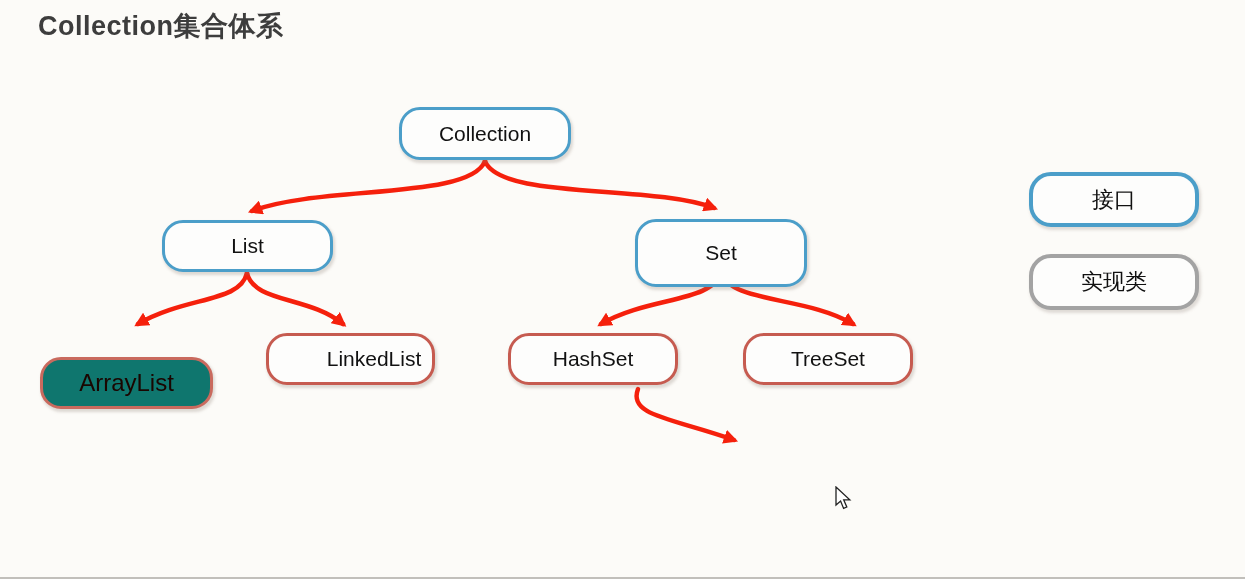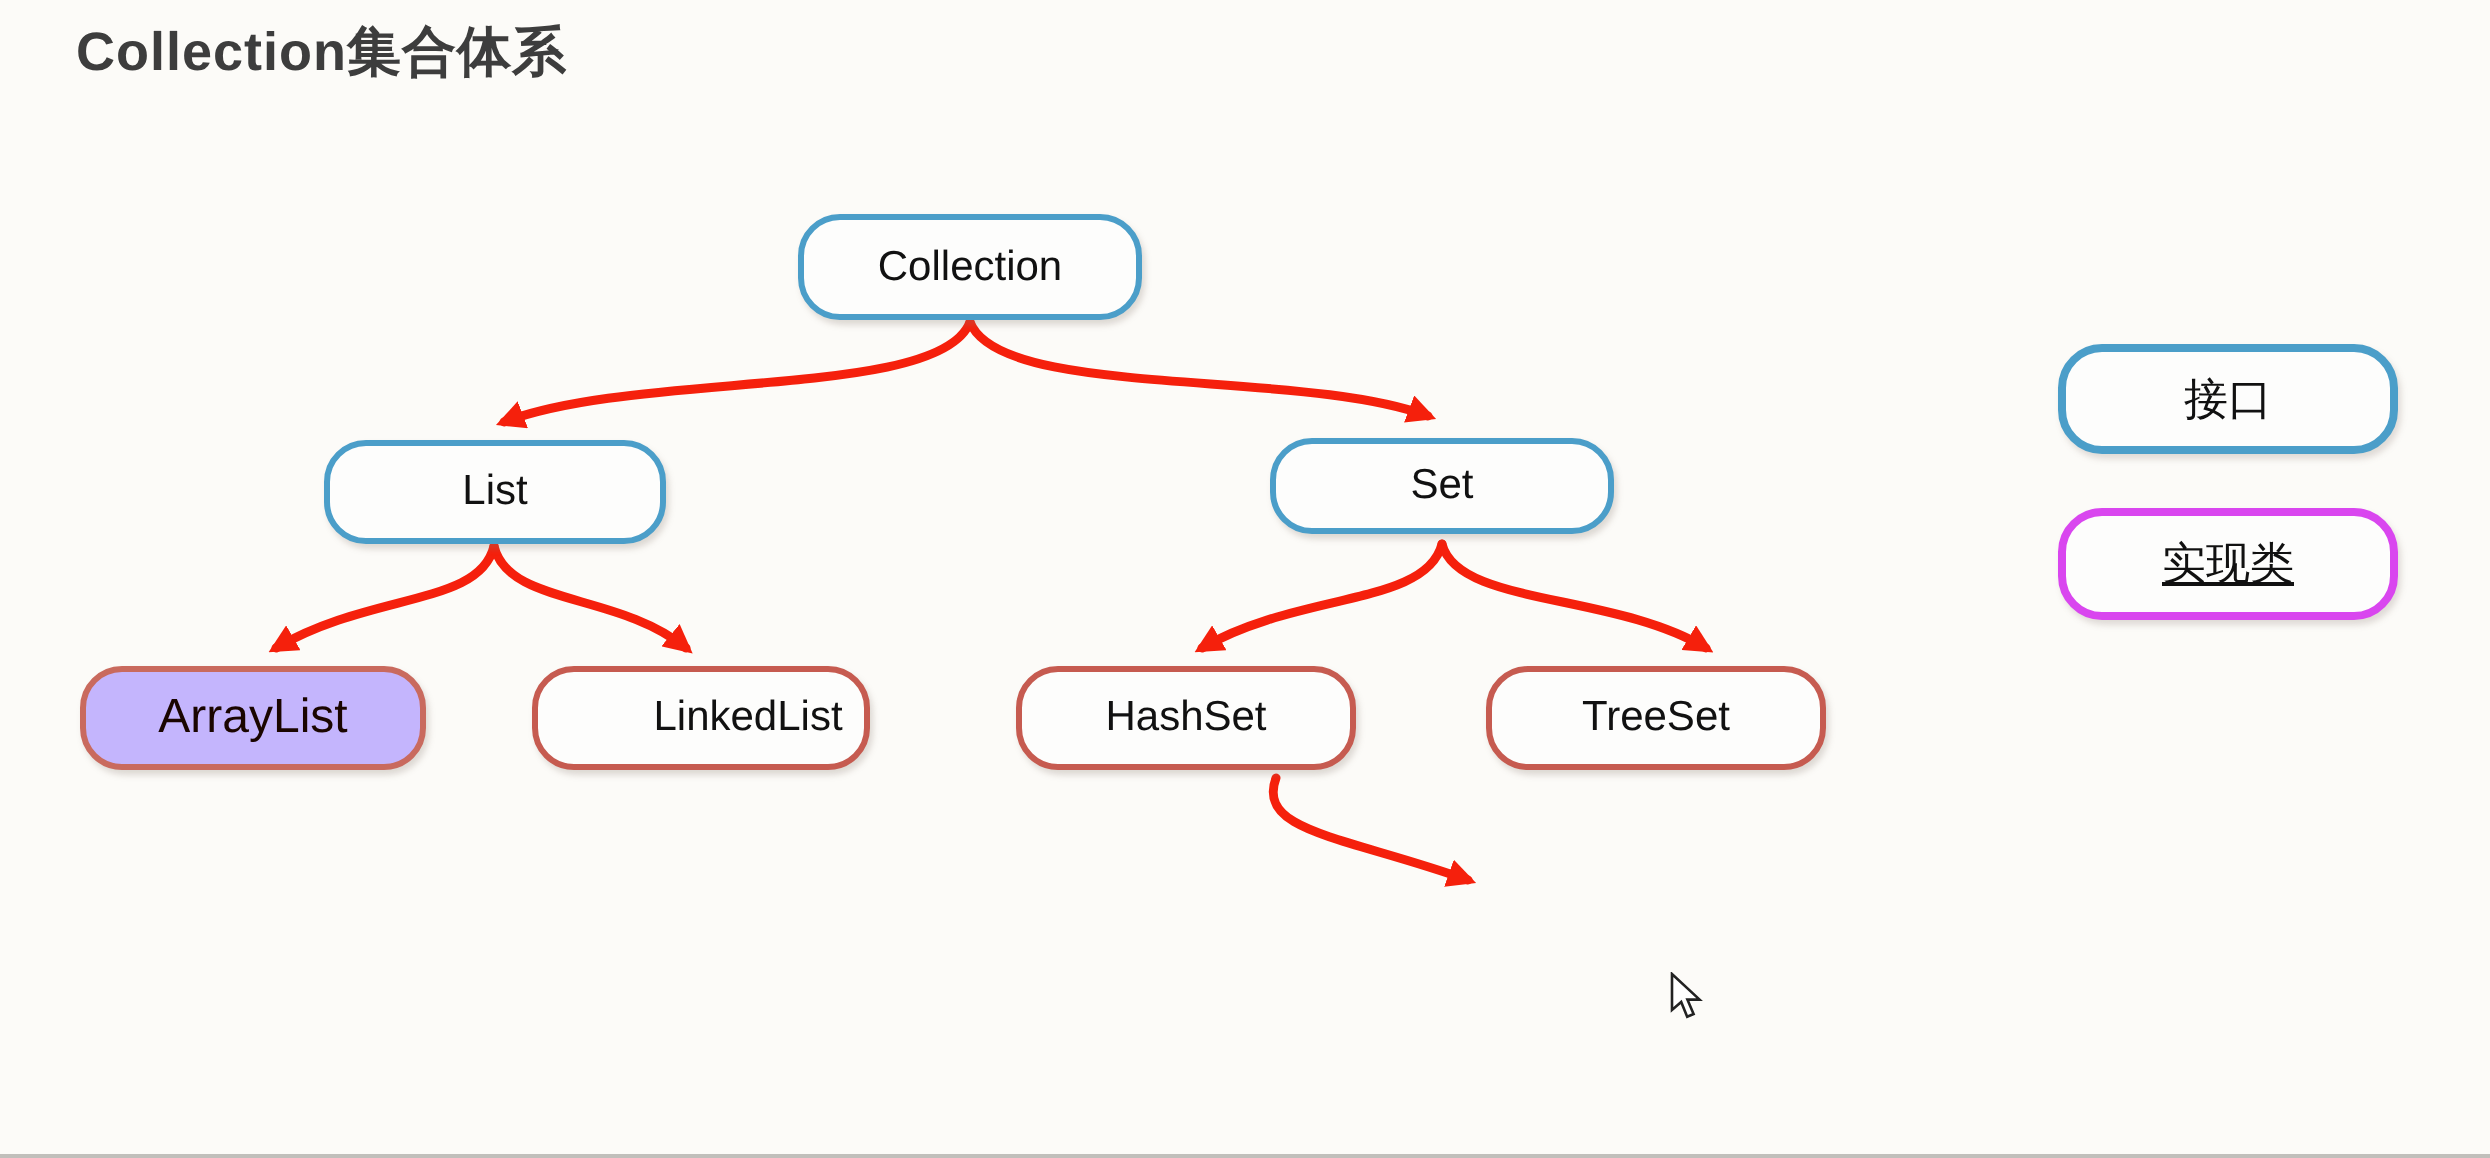--- a/index.html
+++ b/index.html
@@ -27,45 +27,46 @@
     display:flex;align-items:center;justify-content:center;
     background:#fdfdfc;
     border:3.5px solid #4b9ec9;
     border-radius:21px;
     font-size:21px;color:#111;
     box-shadow:1.5px 2.5px 3px rgba(140,125,115,0.28);
     box-sizing:border-box;
   }
   .node.impl{border-color:#c65b50;}
   .node.highlight{
-    background:#c4b5fd;
+    background:#0f766e;
     border-color:#c96a5e;
     color:#1a0500;
     font-size:24px;
+    margin-top:24px;
   }
   .legend-box{
     position:absolute;
     display:flex;align-items:center;justify-content:center;
     background:#fdfdfc;
     border-radius:22px;
     font-size:22px;color:#111;
     box-shadow:1.5px 2.5px 3px rgba(140,125,115,0.25);
     box-sizing:border-box;
   }
   .legend-box.iface{border:4px solid #4b9ec9;}
-  .legend-box.impl{border:4px solid #d946ef;text-decoration:underline;}
+  .legend-box.impl{border:4px solid #a3a3a3;}
   .cursor{position:absolute;left:832px;top:486px;pointer-events:none;}
   .bottom-edge{
     position:absolute;left:0;bottom:0;width:100%;height:2px;
     background:rgba(82,80,74,0.35);
   }
   
   #n-collection{left:399px;top:107px;width:172px;height:53px;}
   #n-list{left:162px;top:220px;width:171px;height:52px;}
-  #n-set{left:635px;top:219px;width:172px;height:48px;}
+  #n-set{left:635px;top:219px;width:172px;height:68px;}
   #n-arraylist{left:40px;top:333px;width:173px;height:52px;}
   #n-linkedlist{left:266px;top:333px;width:169px;height:52px;padding-left:47px;}
   #n-hashset{left:508px;top:333px;width:170px;height:52px;}
   #n-treeset{left:743px;top:333px;width:170px;height:52px;}
   #n-linkedhashset{left:707px;top:457px;width:170px;height:52px;}
   #lg-iface{left:1029px;top:172px;width:170px;height:55px;}
   #lg-impl{left:1029px;top:254px;width:170px;height:56px;}
 </style>
 </head>
 <body>

